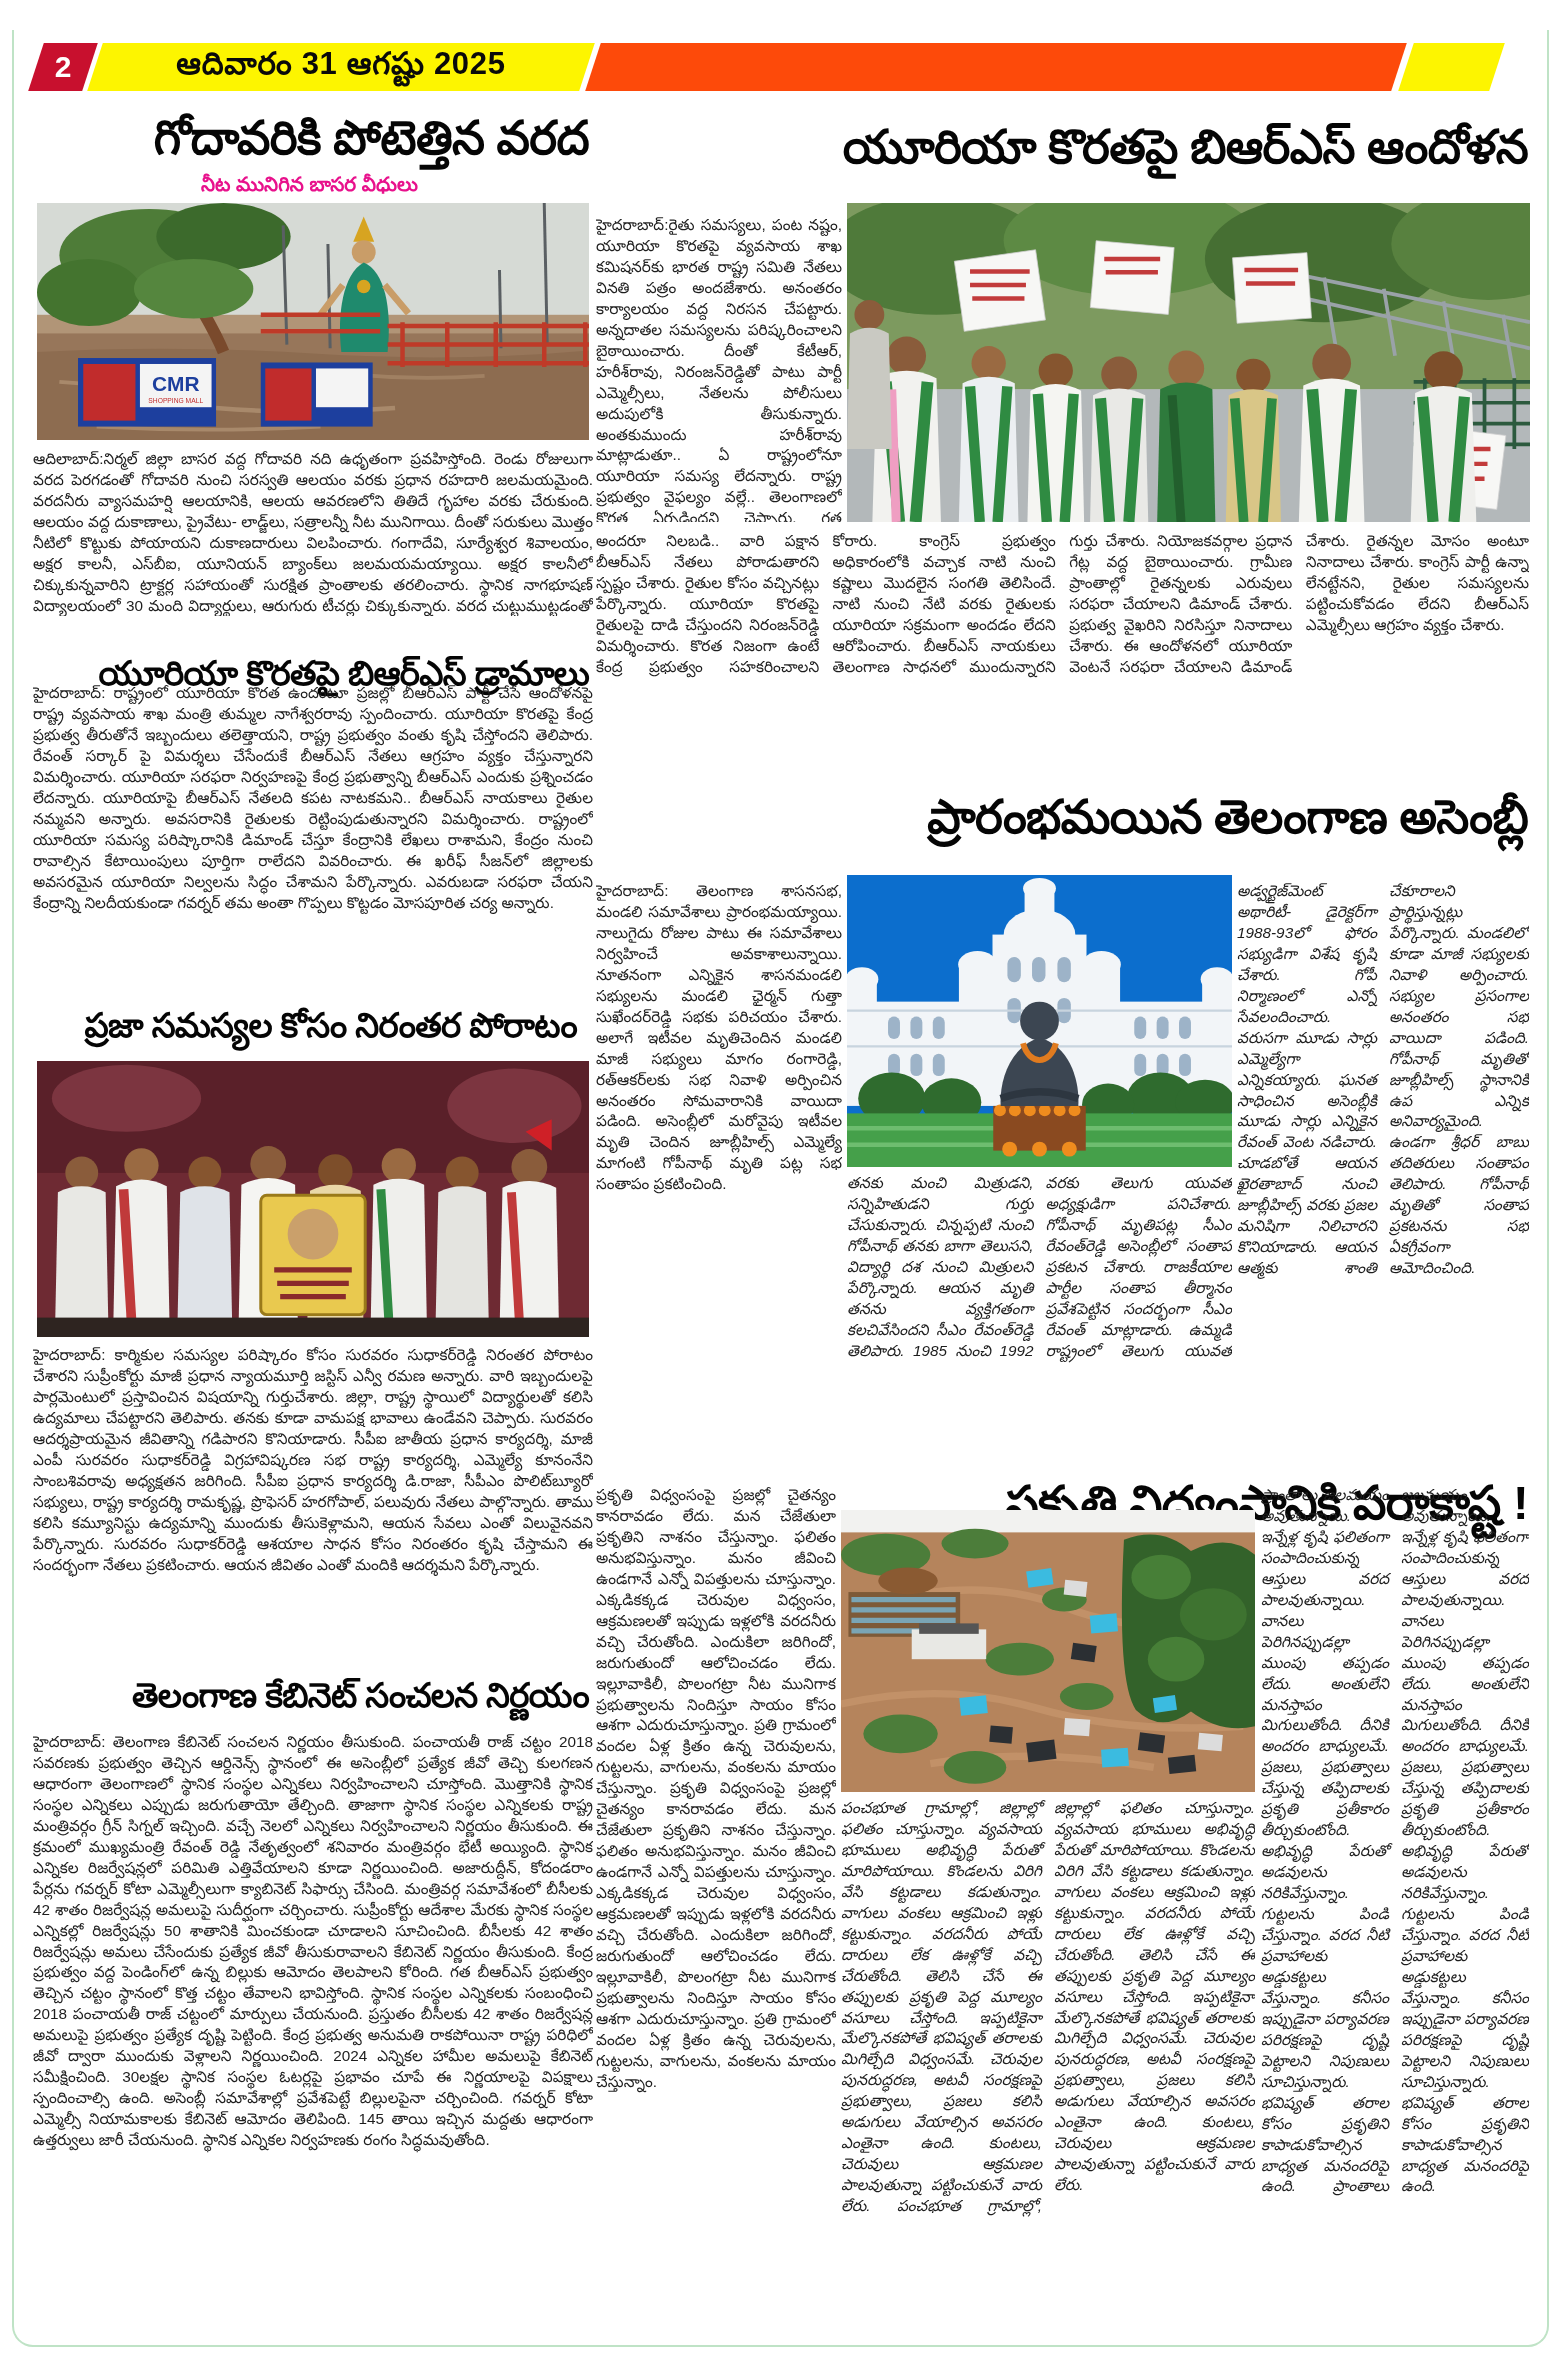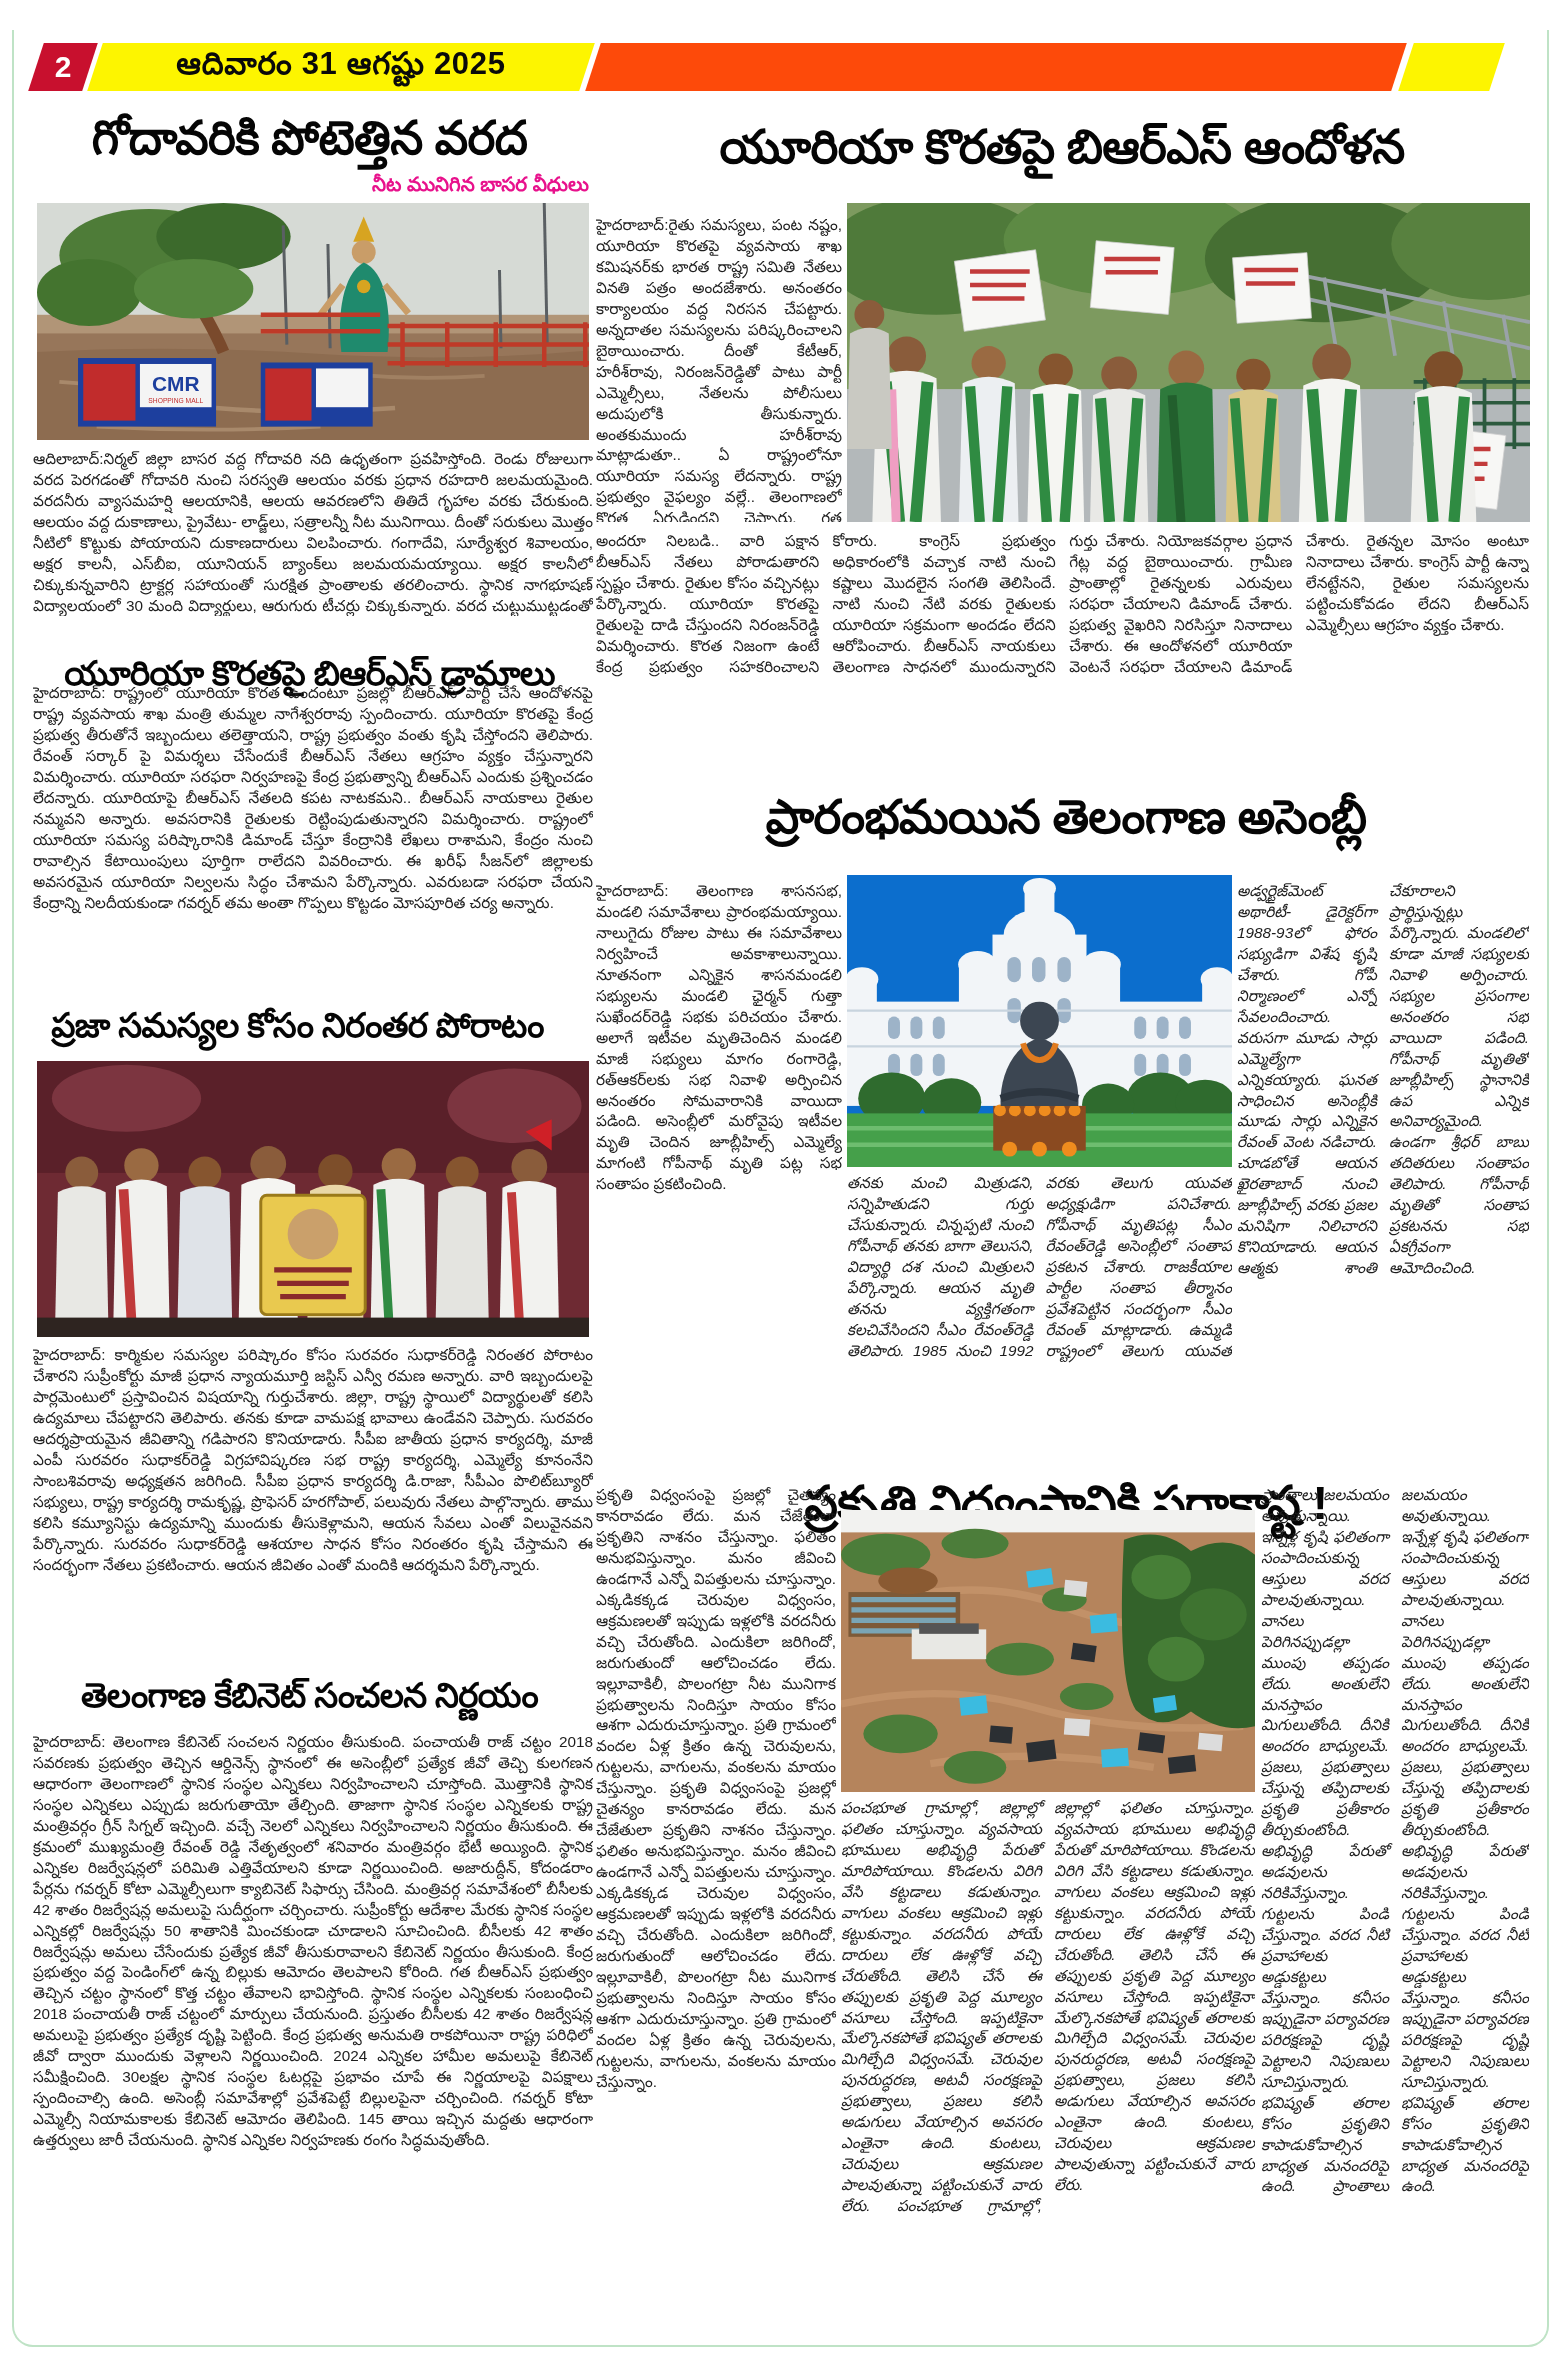--- a/index.html
+++ b/index.html
@@ -15,24 +15,24 @@
     border-left:2.2px solid #bfe3c6;border-right:2.2px solid #bfe3c6;border-bottom:2.2px solid #bfe3c6;
     border-radius:0 0 21px 21px;pointer-events:none;
   }
   
   .hdr-seg{position:absolute;top:43px;height:48px;transform:skewX(-18deg);}
   .hdr-seg .unskew{transform:skewX(18deg);width:100%;height:100%;
     display:flex;align-items:center;justify-content:center;}
   .pagenum{color:#fff;font-size:30px;font-weight:bold;}
   .dateTxt{font-size:31px;font-weight:bold;color:#0a0a0a;letter-spacing:0.7px;}
   
-  .headline{font-weight:bold;color:#050505;text-align:center;line-height:1.05;letter-spacing:-0.7px;}
+  .headline{font-weight:bold;color:#050505;text-align:right;line-height:1.05;letter-spacing:-0.7px;}
   .h-xl{font-size:47px;}
   .h-lg{font-size:34px;}
-  .subtitle{font-size:20px;font-weight:bold;color:#e8118c;text-align:right;}
+  .subtitle{font-size:20px;font-weight:bold;color:#e8118c;text-align:center;}
   
   .body{
     font-size:15.3px;line-height:1.37;text-align:justify;color:#1d1d1d;
     overflow:hidden;word-break:break-word;
   }
   .cols-2{column-count:2;column-gap:12px;font-style:italic;}
   .cols-4{column-count:4;column-gap:13.4px;}
   .photo{overflow:hidden;background:#ddd;}
   .photo svg{display:block;width:100%;height:100%;}
 </style>

